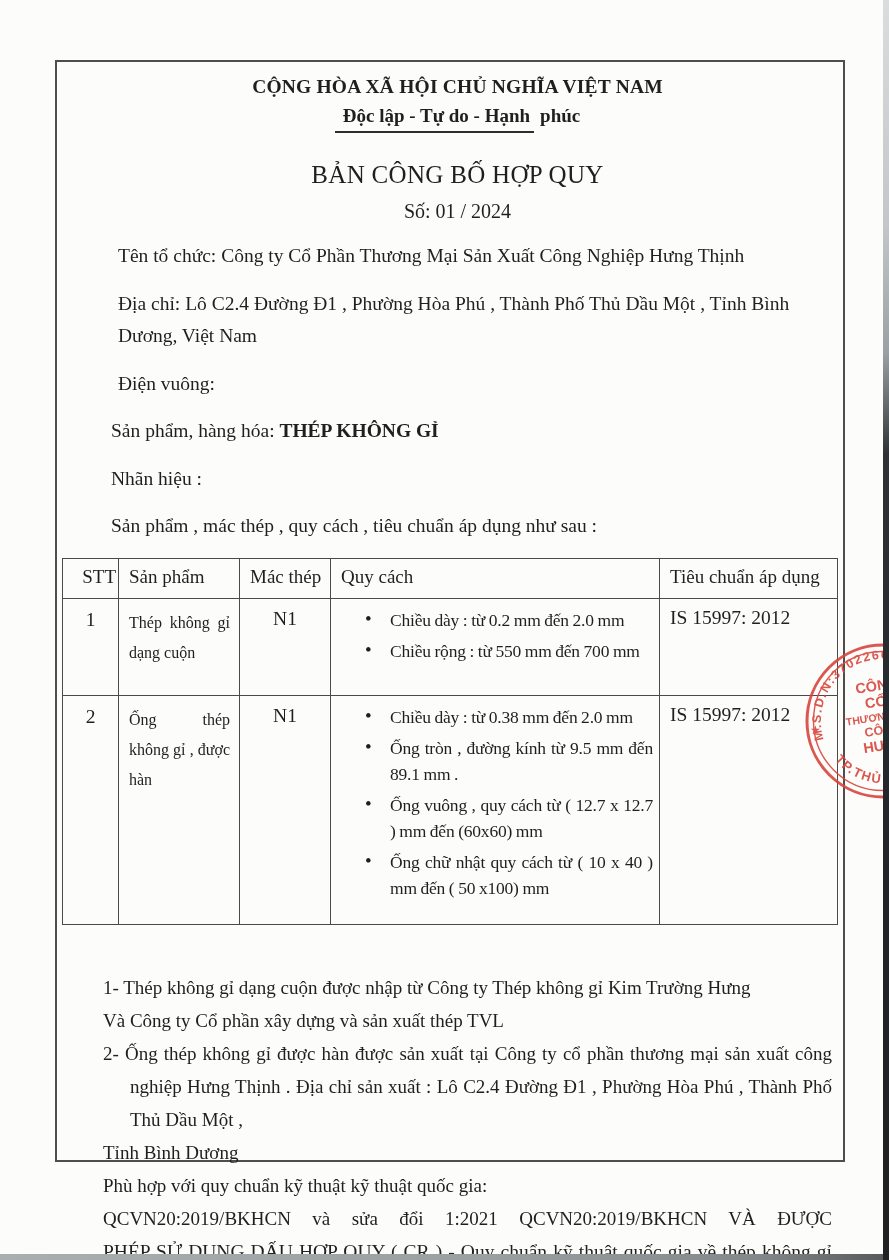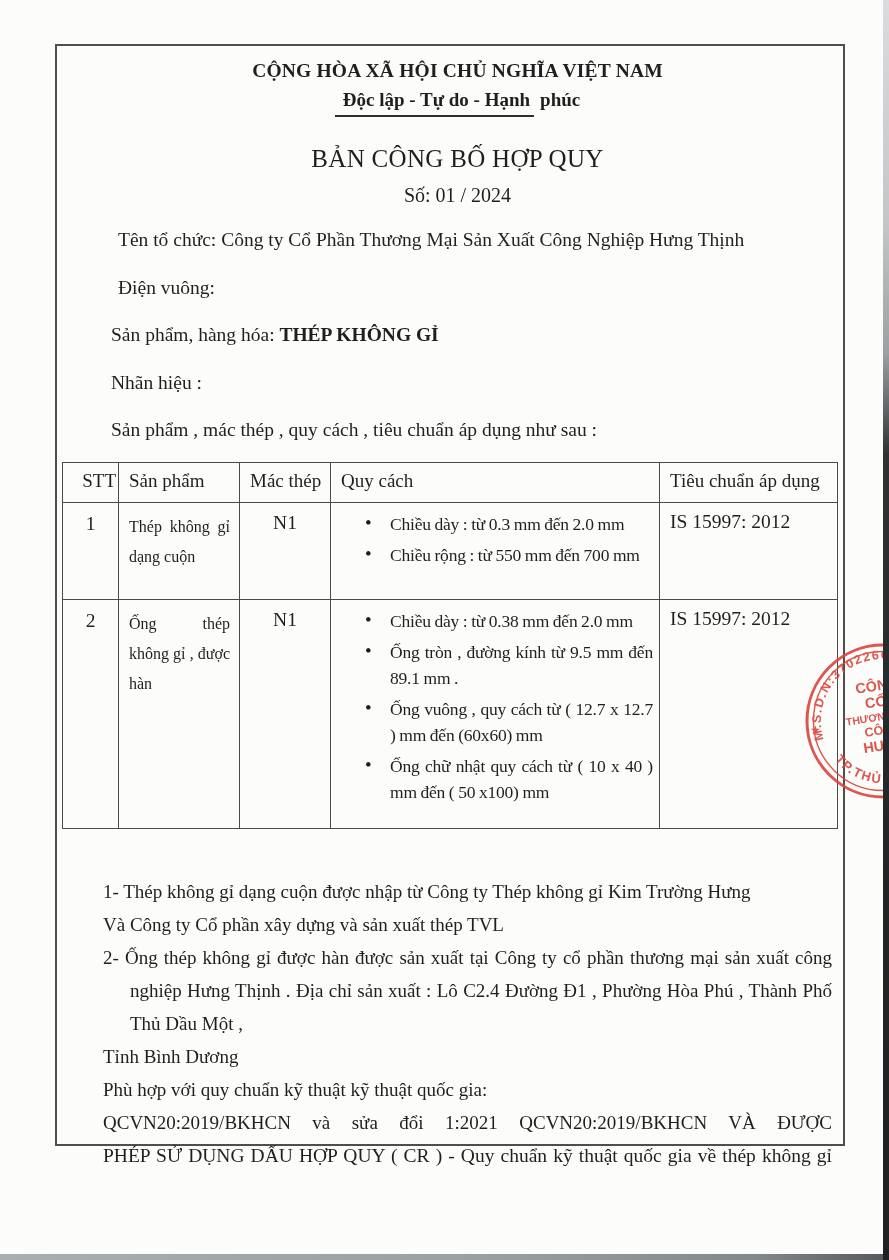--- a/index.html
+++ b/index.html
@@ -5,21 +5,21 @@
   html,body{margin:0;padding:0}
   body{
     width:889px;height:1260px;position:relative;overflow:hidden;
     background:#fcfcfa;color:#1f1f1f;
     font-family:"Liberation Serif","DejaVu Serif",serif;
   }
   .page{position:absolute;inset:0;overflow:hidden;background:#fcfcfa}
 
   
   .frame{
-    position:absolute;left:55px;top:44px;width:790px;height:1102px;
+    position:absolute;left:55px;top:60px;width:790px;height:1102px;
     border:2px solid #4e4e4e;box-sizing:border-box;
     padding:11px 31px 0 46px;
   }
 
   .nat{text-align:center;font-weight:bold;font-size:19.5px;letter-spacing:.2px;line-height:27px}
   .motto{text-align:center;font-weight:bold;font-size:19px;line-height:26px;margin-top:3px}
   .motto .ul{display:inline-block;border-bottom:2px solid #2e2e2e;padding:0 4px 2px 8px}
   .motto .tail{margin-left:6px}
   .title{text-align:center;font-weight:normal;font-size:25px;letter-spacing:.3px;margin-top:24px;line-height:35px}
   .docnum{text-align:center;font-size:20px;margin-top:5px;line-height:28px}
@@ -79,20 +79,21 @@
     <div class="nat">CỘNG HÒA XÃ HỘI CHỦ NGHĨA VIỆT NAM</div>
     <div class="motto">
       <span class="ul">Độc lập - Tự do - Hạnh</span><span class="tail">phúc</span>
     </div>
 
     <div class="title">BẢN CÔNG BỐ HỢP QUY</div>
     <div class="docnum">Số: 01 / 2024</div>
 
     <div class="info">
       <p>Tên tổ chức: Công ty Cổ Phần Thương Mại Sản Xuất Công Nghiệp Hưng Thịnh</p>
+      <p>Địa chỉ: Lô C2.4 Đường Đ1 , Phường Hòa Phú , Thành Phố Thủ Dầu Một , Tỉnh Bình Dương, Việt Nam</p>
       <p>Điện vuông:</p>
       <p class="sub gap"><span>Sản phẩm, hàng hóa: </span><span class="bold">THÉP KHÔNG GỈ</span></p>
       <p class="sub">Nhãn hiệu :</p>
       <p class="sub">Sản phẩm , mác thép , quy cách , tiêu chuẩn áp dụng như sau :</p>
     </div>
 
     <table>
       <colgroup>
         <col style="width:56px">
           <col style="width:121px">
@@ -107,21 +108,21 @@
         <th>Mác thép</th>
         <th>Quy cách</th>
         <th>Tiêu chuẩn áp dụng</th>
       </tr>
       <tr class="r1">
         <td class="stt">1</td>
         <td class="sp">Thép không gỉ dạng cuộn</td>
         <td class="mt">N1</td>
         <td class="qc">
           <ul>
-            <li>Chiều dày : từ 0.3 mm đến 2.0 mm</li>
+            <li>Chiều dày : từ 0.2 mm đến 2.0 mm</li>
             <li>Chiều rộng : từ 550 mm đến 700 mm</li>
           </ul>
         </td>
         <td class="tc">IS 15997: 2012</td>
       </tr>
       <tr class="r2">
         <td class="stt">2</td>
         <td class="sp">Ống thép không gỉ , được hàn</td>
         <td class="mt">N1</td>
         <td class="qc">

